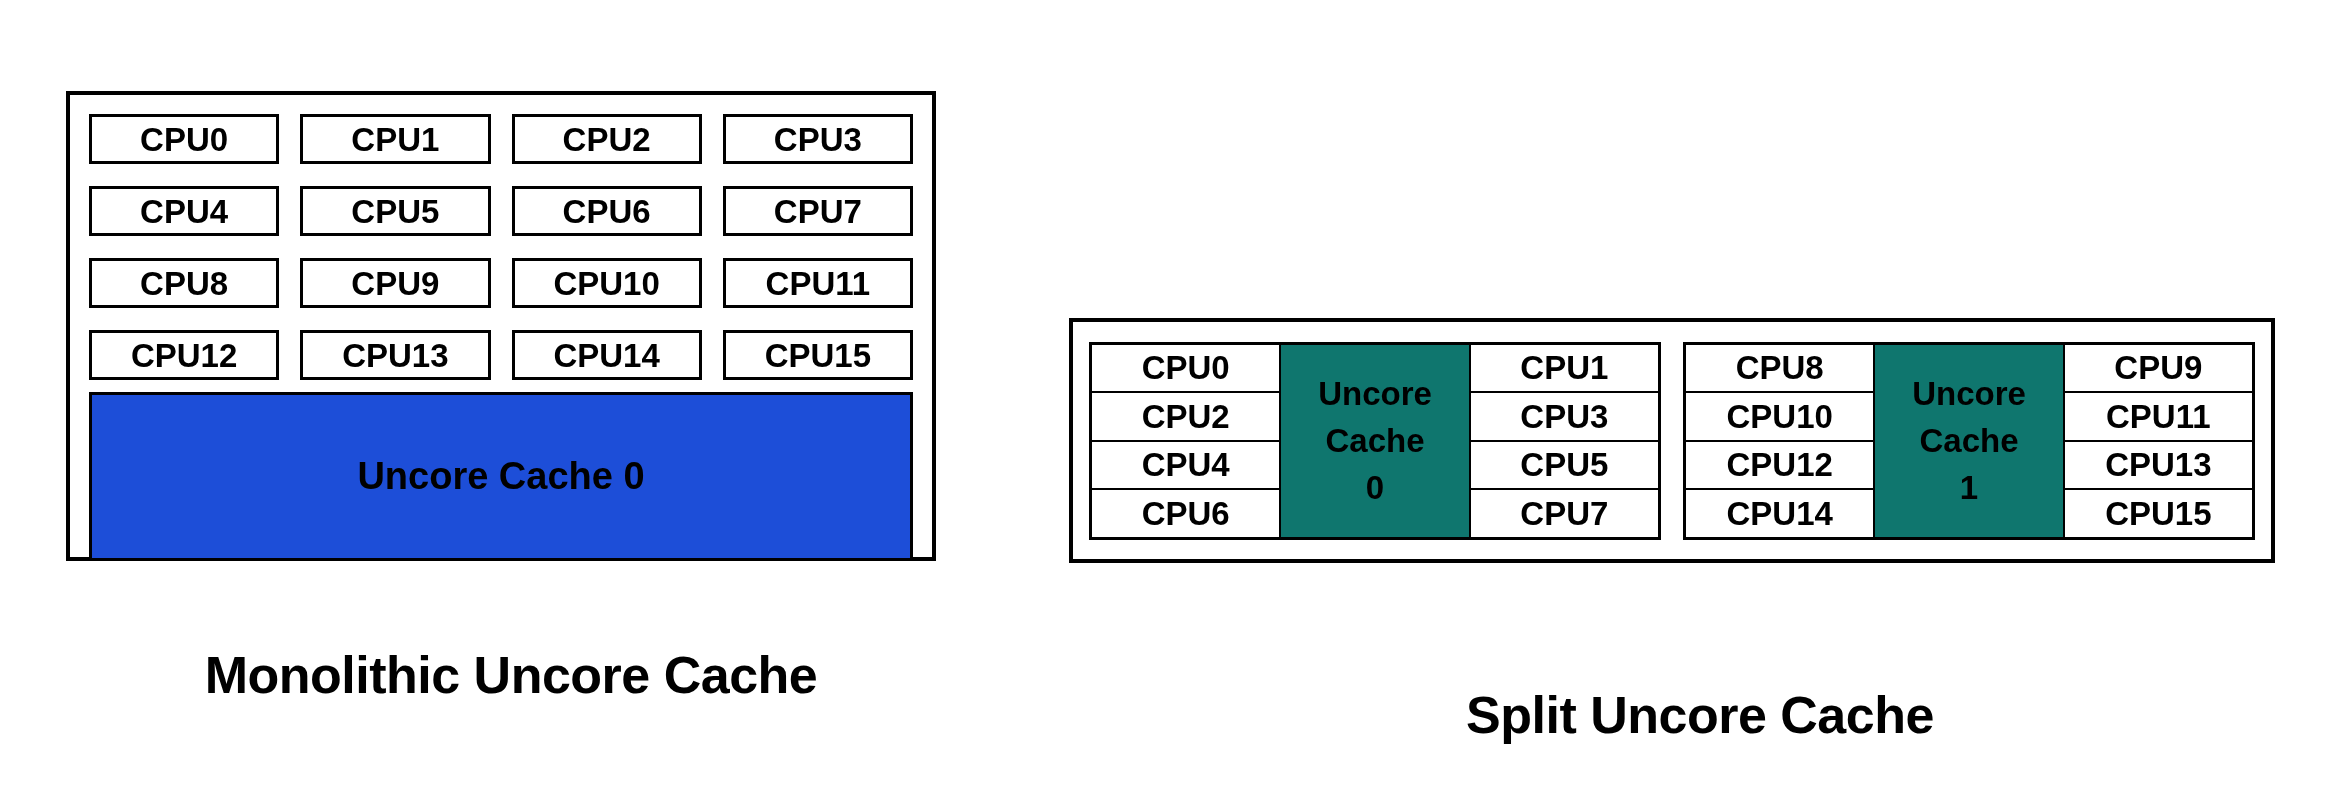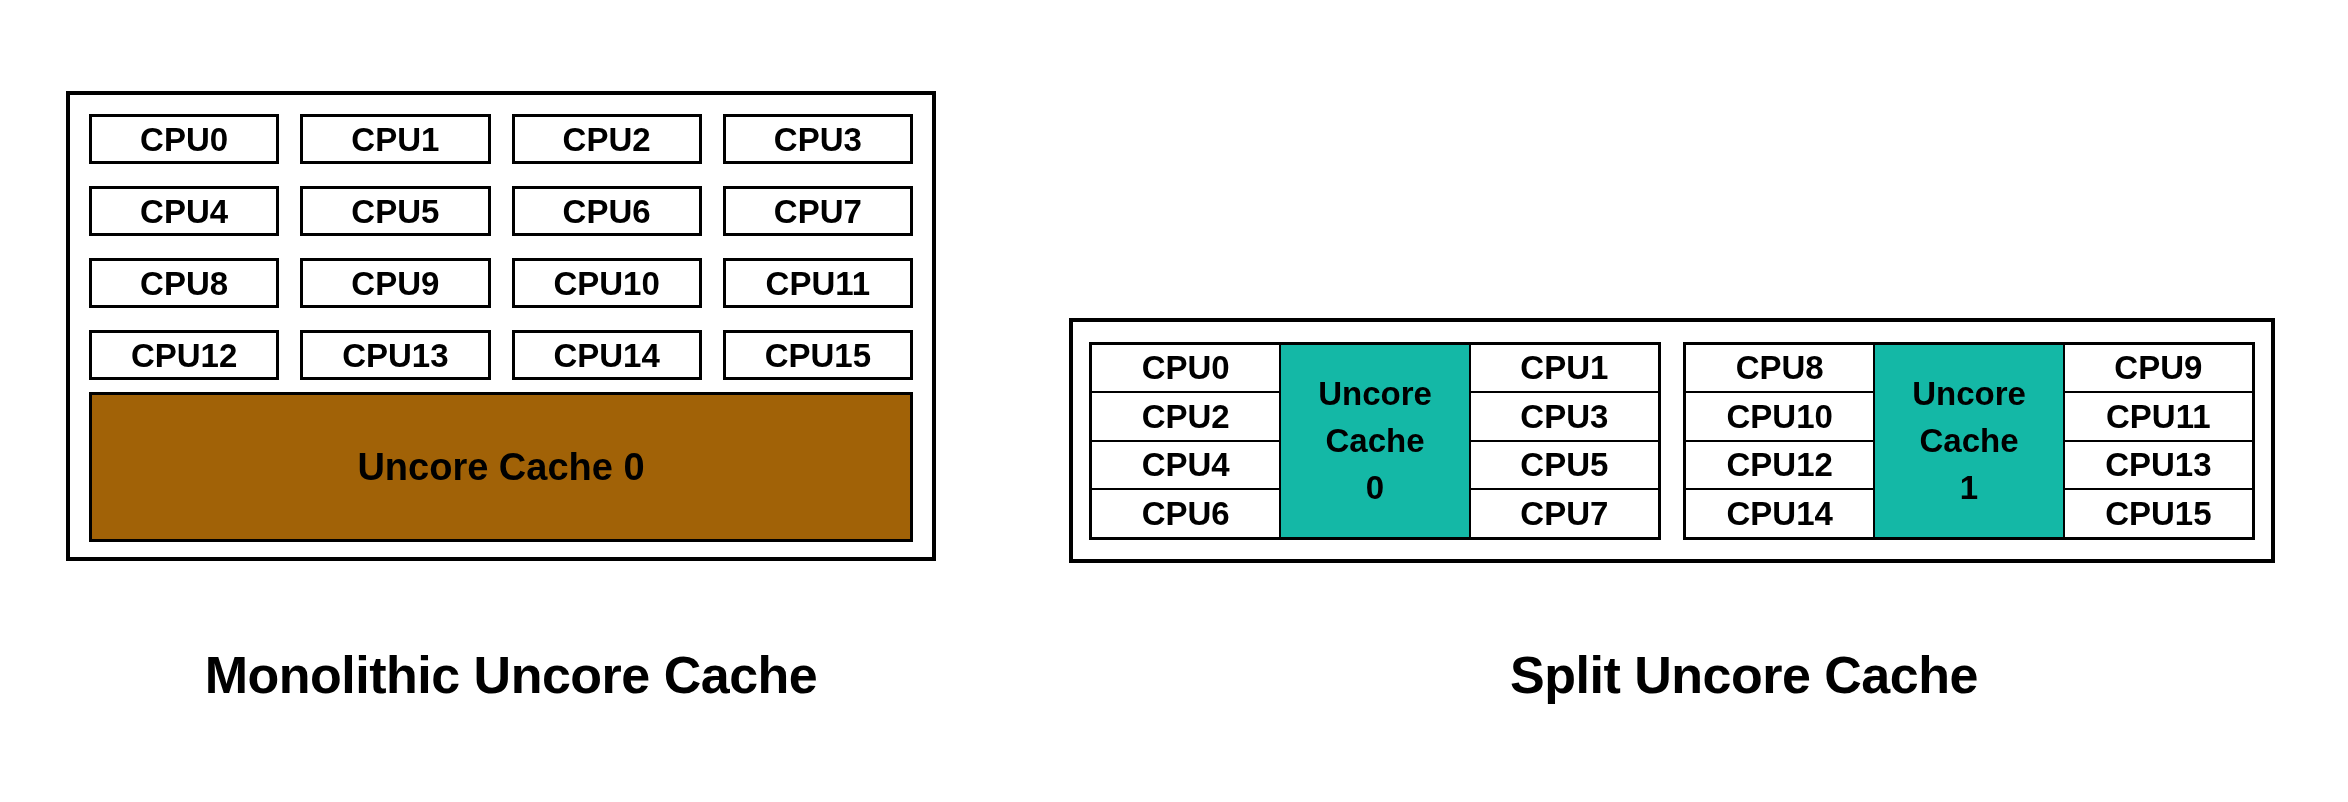--- a/index.html
+++ b/index.html
@@ -42,24 +42,24 @@
     background: #fff;
     display: flex;
     align-items: center;
     justify-content: center;
     font-weight: bold;
     font-size: 33px;
     line-height: 1;
   }
   .mono-cache {
     margin-top: 12px;
-    height: 150px;
+    height: 169px;
     border: 3px solid #000;
     box-sizing: border-box;
-    background: #a16207;
+    background: #1d4ed8;
     display: flex;
     align-items: center;
     justify-content: center;
     font-weight: bold;
     font-size: 38px;
   }
 
   
   .split-box {
     position: absolute;
@@ -91,21 +91,21 @@
     display: flex;
     align-items: center;
     justify-content: center;
     font-weight: bold;
     font-size: 33px;
     line-height: 1;
   }
   .cluster .cache-cell {
     grid-column: 2;
     grid-row: 1 / span 4;
-    background: #14b8a6;
+    background: #0f766e;
     display: flex;
     flex-direction: column;
     align-items: center;
     justify-content: center;
     font-weight: bold;
     font-size: 33px;
     line-height: 47px;
   }
   .cluster .col-left  { grid-column: 1; }
   .cluster .col-right { grid-column: 3; }
@@ -114,21 +114,21 @@
   .caption {
     position: absolute;
     top: 645px;
     transform: translateX(-50%);
     font-weight: bold;
     font-size: 52px;
     letter-spacing: -0.5px;
     white-space: nowrap;
   }
   .caption-mono  { left: 511px; }
-  .caption-split { left: 1744px; }
+  .caption-split { left: 1700px; margin-top: 40px; }
 </style>
 </head>
 <body>
 
 <div class="canvas">
 
   <div class="mono-box">
     <div class="mono-grid">
       <div class="cpu-box">CPU0</div>
       <div class="cpu-box">CPU1</div>

